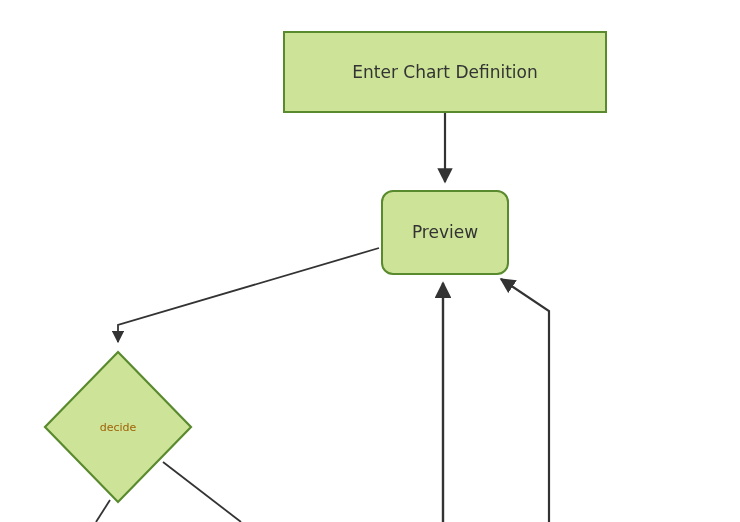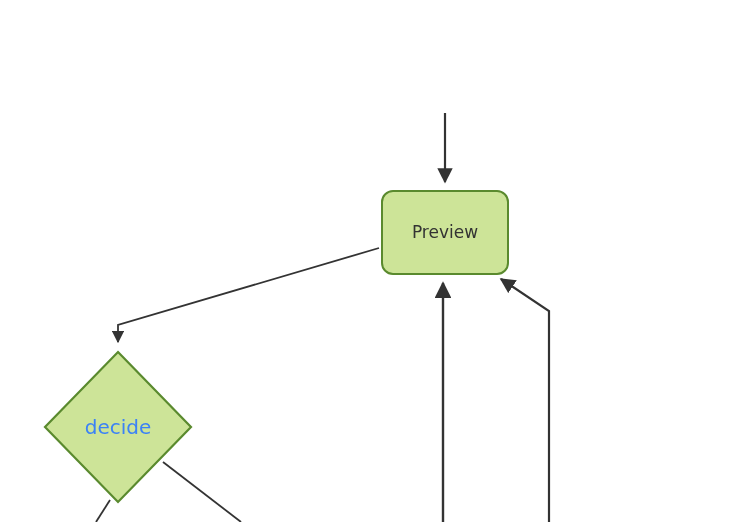--- a/index.html
+++ b/index.html
@@ -54,22 +54,22 @@
   }
   .diamond-label {
     position: absolute;
     left: 0;
     top: 0;
     width: 100%;
     height: 100%;
     display: flex;
     align-items: center;
     justify-content: center;
-    color: #3b82f6;
-    font-size: 20px;
+    color: #a16207;
+    font-size: 11px;
     white-space: nowrap;
     pointer-events: none;
   }
 </style>
 </head>
 <body>
 
 <div id="canvas">
 
   <svg id="edge-layer" viewBox="0 0 740 522" xmlns="http://www.w3.org/2000/svg">
@@ -85,20 +85,23 @@
 
     <polyline points="443,522 443,283" fill="none" stroke="#333333" stroke-width="2.4" marker-end="url(#arrow)"></polyline>
 
     <polyline points="549,522 549,311 501,279" fill="none" stroke="#333333" stroke-width="2.2" marker-end="url(#arrow)"></polyline>
 
     <polyline points="110,500 96,522" fill="none" stroke="#333333" stroke-width="1.8"></polyline>
 
     <polyline points="163,462 241,522" fill="none" stroke="#333333" stroke-width="1.8"></polyline>
   </svg>
 
+  <div class="node rect" style="left:283px; top:31px; width:324px; height:82px;">
+    <span>Enter Chart Definition</span>
+  </div>
 
   <div class="node round" style="left:381px; top:190px; width:128px; height:85px;">
     <span>Preview</span>
   </div>
 
   <div class="diamond-wrap" style="left:43px; top:350px; width:150px; height:154px;">
     <svg width="150" height="154" viewBox="0 0 150 154" xmlns="http://www.w3.org/2000/svg">
       <polygon points="75,2 148,77 75,152 2,77" fill="#cde498" stroke="#5a8a2e" stroke-width="2.2"></polygon>
     </svg>
     <div class="diamond-label">decide</div>

